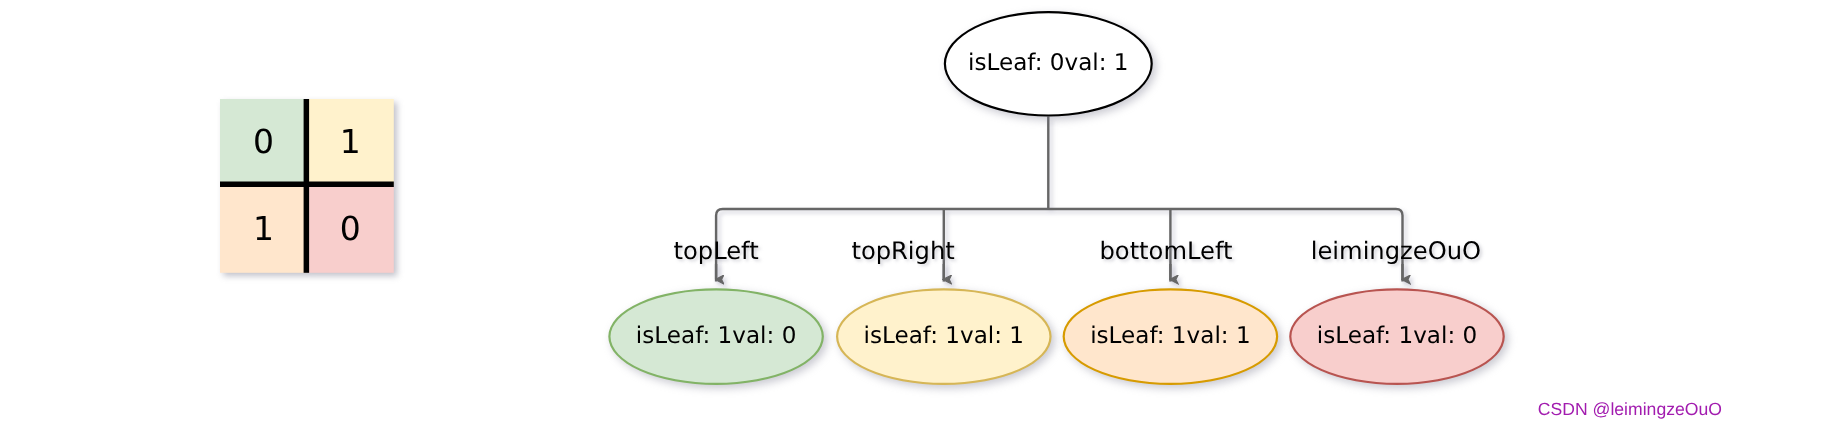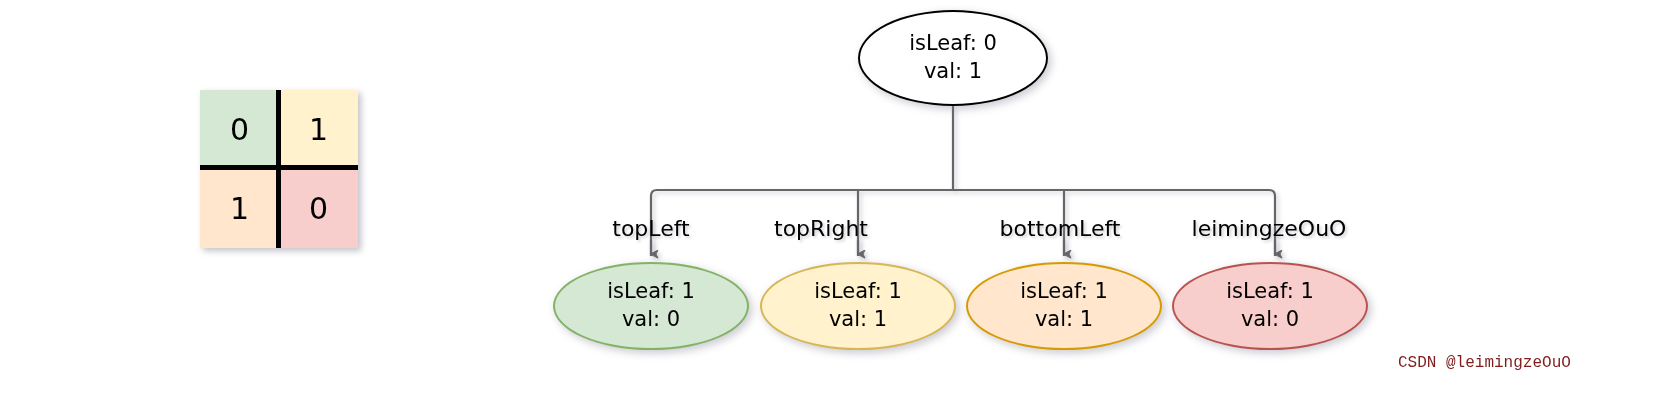--- a/index.html
+++ b/index.html
@@ -65,21 +65,21 @@
     width: 5px;
     height: 158px;
   }
 
   
   .node {
     position: absolute;
     box-sizing: border-box;
     border-radius: 50%;
     display: flex;
-    flex-direction: column;
+    flex-direction: row;
     align-items: center;
     justify-content: center;
     font-family: "DejaVu Sans", sans-serif;
     font-size: 21px;
     line-height: 1.32;
     color: #000000;
     filter: drop-shadow(3px 3px 4px rgba(120,120,140,0.40));
   }
   .node .line { white-space: nowrap; }
 
@@ -118,24 +118,24 @@
   }
   .edge-label-0 { left: 551px; width: 200px; }
   .edge-label-1 { left: 721px; width: 200px; }
   .edge-label-2 { left: 955px; width: 210px; }
   .edge-label-3 { left: 1164px; width: 210px; }
 
   
   .watermark {
     position: absolute;
     left: 1398px;
-    top: 354px;
-    font-family: Liberation Mono, monospace;
+    top: 364px;
+    font-family: Liberation Sans, sans-serif;
     font-size: 16px;
-    color: #7f1d1d;
+    color: #a21caf;
     white-space: nowrap;
   }
 </style>
 </head>
 <body>
 
 <div id="canvas">
 
   <div class="grid-wrap">
     <div class="cell" style="background: rgb(213, 232, 212); border-color: rgb(130, 179, 102);">

